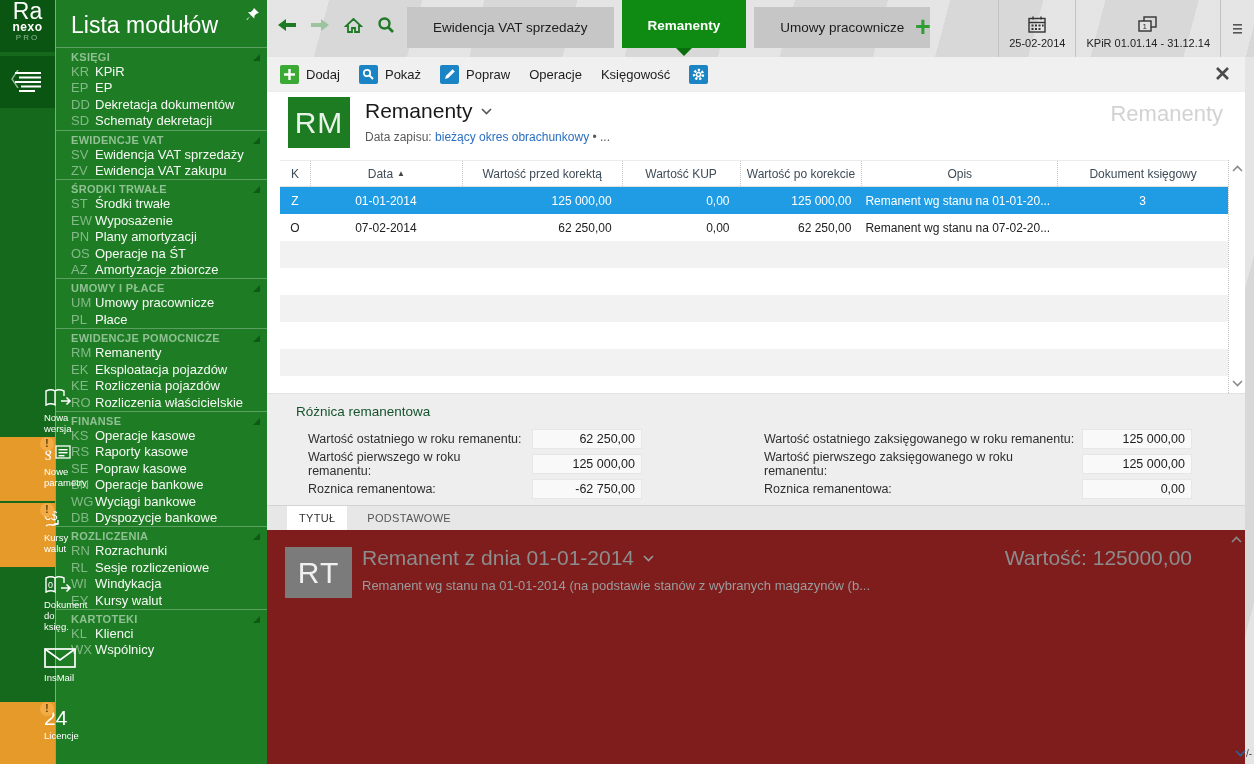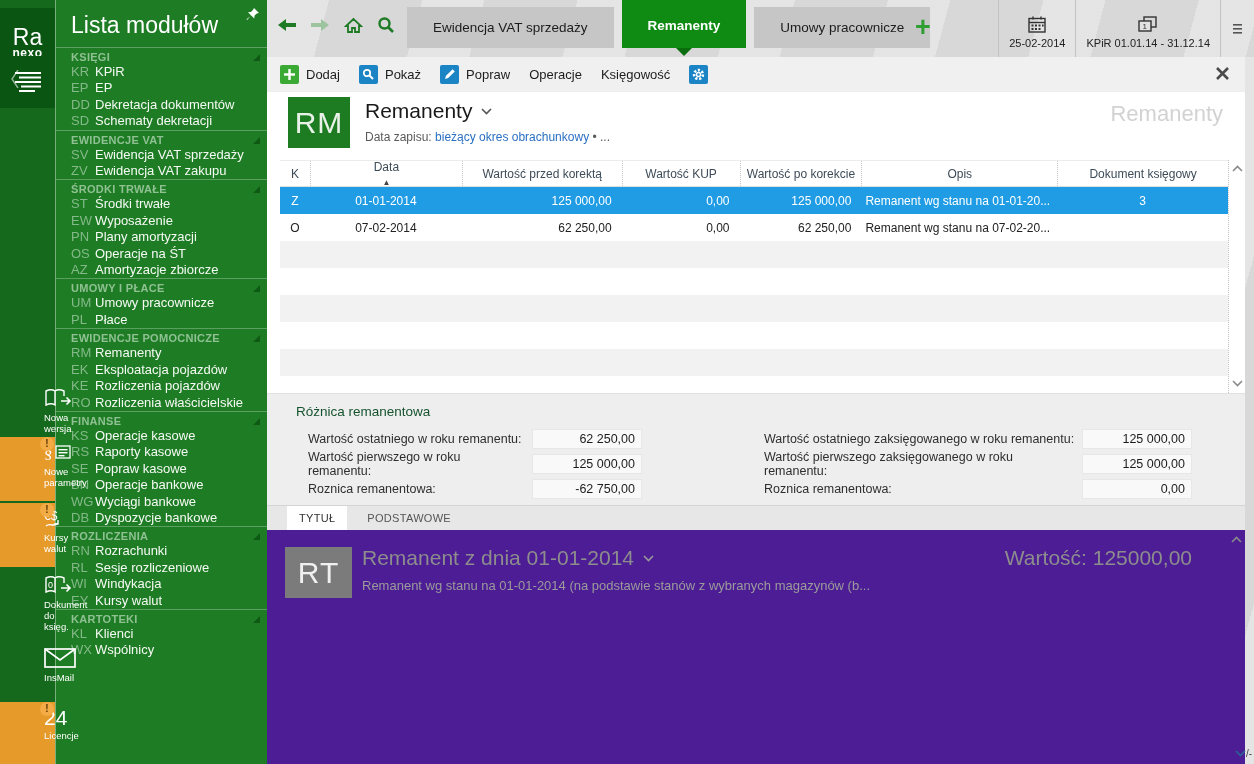--- a/index.html
+++ b/index.html
@@ -1,22 +1,22 @@
 <!DOCTYPE html>
 <html><head>
 <meta charset="utf-8">
 <style>
   html,body{margin:0;padding:0;width:1254px;height:764px;overflow:hidden;
     font-family:"Liberation Sans",sans-serif;background:#fff;}
   .app{position:relative;width:1254px;height:764px;overflow:hidden;}
 
   
   .rail{position:absolute;left:0;top:0;width:55px;height:764px;background:#15691c;z-index:5;}
-  .logo{position:absolute;left:0;top:8px;width:55px;height:52px;background:#0b5513;color:#fff;
-    padding-top:18px;box-sizing:border-box;text-align:center;}
+  .logo{position:absolute;left:0;top:0;width:55px;height:52px;background:#0b5513;color:#fff;
+    padding-top:0;box-sizing:border-box;text-align:center;}
   .logo .l1{font-size:23px;font-weight:400;line-height:22px;}
   .logo .l2{font-size:12px;font-weight:bold;line-height:11px;letter-spacing:.5px;}
   .logo .l3{font-size:8px;color:#8fbd92;letter-spacing:2px;line-height:9px;}
   .rail-current{position:absolute;left:0;top:56px;width:55px;height:52px;background:#0b5513;}
   .rail-current svg{position:absolute;left:11px;top:14px;}
   .rail-notch{position:absolute;right:-1px;top:18px;}
   .rbtn{position:absolute;left:0;width:55px;color:#fff;box-sizing:border-box;cursor:default;padding-left:36px;}
   .rbtn.orange{background:#e69a2a;}
   .ric{display:block;margin:5px 0 2px 8px;height:22px;}
   .rbig{font-size:21px;line-height:24px;padding:4px 0 0 8px;color:#fff;}
@@ -111,21 +111,21 @@
   .sum-col.lft .sum-label{width:218px;}
   .sum-col.rgt .sum-label{width:312px;}
   .sum-val{background:#f9f9f9;border:1px solid #e7e7e7;width:96px;text-align:right;
     padding:2px 6px;margin-left:6px;color:#1c1c1c;}
 
   .subtabs{height:25px;background:#e8e7e7;border-top:1px solid #d4d4d4;display:flex;
     padding-left:20px;font-size:11px;box-sizing:border-box;gap:8px;}
   .stab{padding:0 12px;line-height:24px;color:#555;letter-spacing:.3px;}
   .stab.active{background:#fff;color:#333;}
 
-  .detail{position:relative;height:234px;background:#4c1d95;}
+  .detail{position:relative;height:234px;background:#7f1d1d;}
   .rt-badge{position:absolute;left:18px;top:17px;width:67px;height:51px;background:#7b7b7b;
     color:#f0f0f0;font-size:30px;display:flex;align-items:center;justify-content:center;letter-spacing:1px;}
   .dt-title{position:absolute;left:95px;top:16px;font-size:21px;color:#8d8d8d;display:flex;align-items:center;gap:9px;}
   .dt-value{position:absolute;right:53px;top:16px;font-size:21px;color:#8d8d8d;}
   .dt-sub{position:absolute;left:95px;top:48px;font-size:13px;color:#9b9b9b;white-space:nowrap;}
   .dt-up{position:absolute;right:3px;top:6px;color:#8a8a8a;}
   .resize-ctl{position:absolute;right:2px;bottom:5px;display:flex;align-items:center;
     font-size:10px;color:#444;z-index:6;}
   .resize-ctl .chev{color:#2a6496;}
   .chev svg{display:block;}
@@ -407,21 +407,21 @@
         </div>
         <div class="ph-watermark">Remanenty</div>
       </div>
 
       <div class="table-region">
         <div class="grid" id="grid">
             <div class="ghead">
               <div class="hcell" style="width: 30px;">
                 <span>K</span>
               </div>
-              <div class="hcell" style="width: 152px; flex-direction: column;">
+              <div class="hcell" style="width: 152px;">
                 <span>Data</span>
                 <span class="sort">▲</span>
               </div>
               <div class="hcell" style="width: 160px;">
                 <span>Wartość przed korektą</span>
               </div>
               <div class="hcell" style="width: 118px;">
                 <span>Wartość KUP</span>
               </div>
               <div class="hcell" style="width: 122px;">

